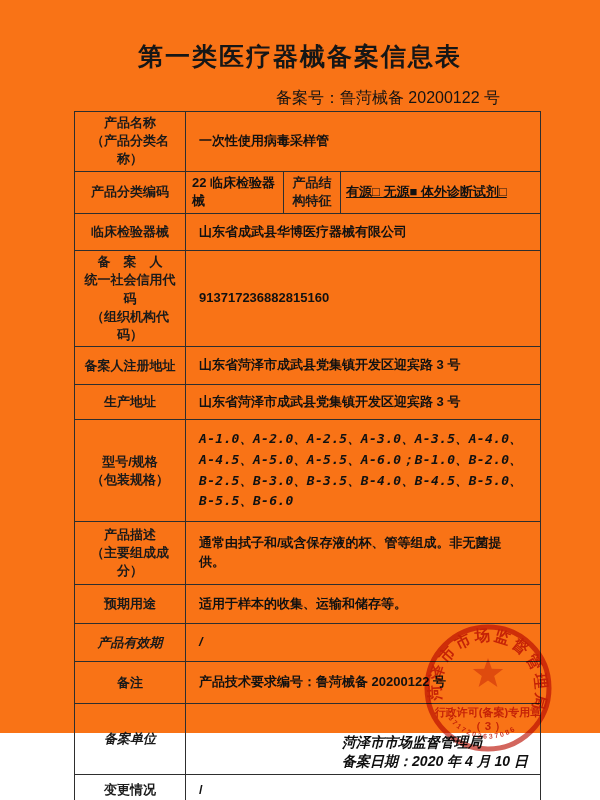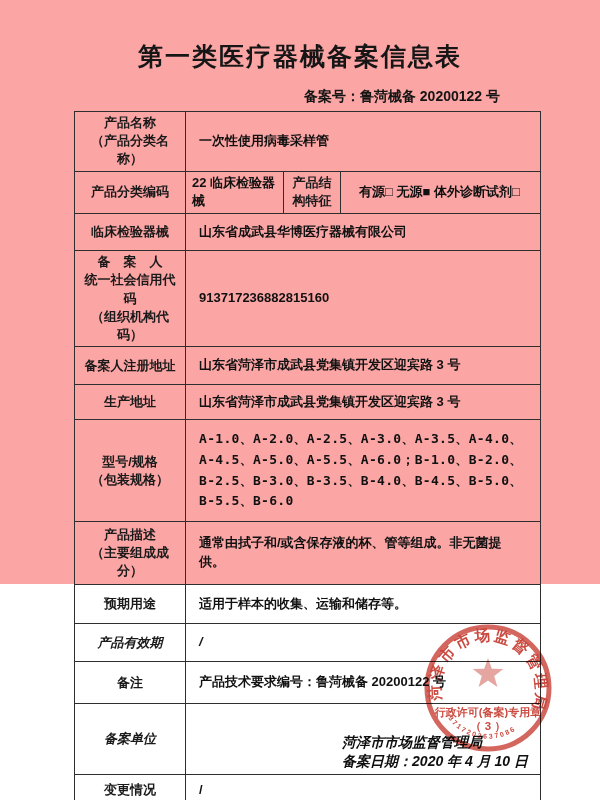--- a/index.html
+++ b/index.html
@@ -8,40 +8,40 @@
     width: 600px;
     height: 800px;
     overflow: hidden;
     background: #ffffff;
     font-family: "Liberation Sans", "DejaVu Sans", sans-serif;
     color: #1c1c1c;
   }
   .page {
     position: relative;
     width: 600px;
-    height: 584px;
-    background: #fca5a5;
+    height: 733px;
+    background: #f97316;
   }
   .doc-title {
     position: absolute;
     top: 40px;
     left: 0;
     width: 100%;
     text-align: center;
     font-size: 25px;
     font-weight: bold;
     letter-spacing: 2px;
     color: #161616;
   }
   .record-no {
     position: absolute;
     top: 88px;
     right: 100px;
-    font-size: 14px;
-    font-weight: bold;
+    font-size: 16px;
+    font-weight: normal;
     color: #141414;
   }
   table.form {
     position: absolute;
     left: 74px;
     top: 111px;
     width: 466px;
     border-collapse: collapse;
     table-layout: fixed;
   }
@@ -62,20 +62,21 @@
   td.value-cell {
     padding: 2px 13px;
     line-height: 1.45;
     color: #111111;
   }
   td.value-mono {
     font-family: "DejaVu Sans Mono", monospace;
     font-size: 12.5px;
     line-height: 1.6;
     letter-spacing: 0.3px;
+    font-style: italic;
   }
   .r1  { height: 42px; margin-top: 36px; }
   .r2  { height: 37px; }
   .r3  { height: 37px; }
   .r4  { height: 53px; }
   .r5  { height: 38px; }
   .r6  { height: 35px; }
   .r7  { height: 102px; }
   .r8  { height: 63px; }
   .r9  { height: 39px; }
@@ -126,21 +127,21 @@
         <tr class="r1">
       <td class="label-cell">产品名称
 （产品分类名称）</td>
       <td class="value-cell" colspan="3">一次性使用病毒采样管</td>
     </tr>
     <tr class="r2">
       <td class="label-cell">产品分类编码</td>
       <td class="value-cell" style="padding:2px 6px;">22 临床检验器械</td>
       <td class="label-cell">产品结
 构特征</td>
-      <td class="value-cell" style="padding:2px 18px;">有源□  无源■  体外诊断试剂□</td>
+      <td class="value-cell" style="padding:2px 5px;text-decoration:underline;">有源□  无源■  体外诊断试剂□</td>
     </tr>
     <tr class="r3">
       <td class="label-cell">临床检验器械</td>
       <td class="value-cell" colspan="3">山东省成武县华博医疗器械有限公司</td>
     </tr>
     <tr class="r4">
       <td class="label-cell">备　案　人
 统一社会信用代码
 （组织机构代码）</td>
       <td class="value-cell" colspan="3">913717236882815160</td>

